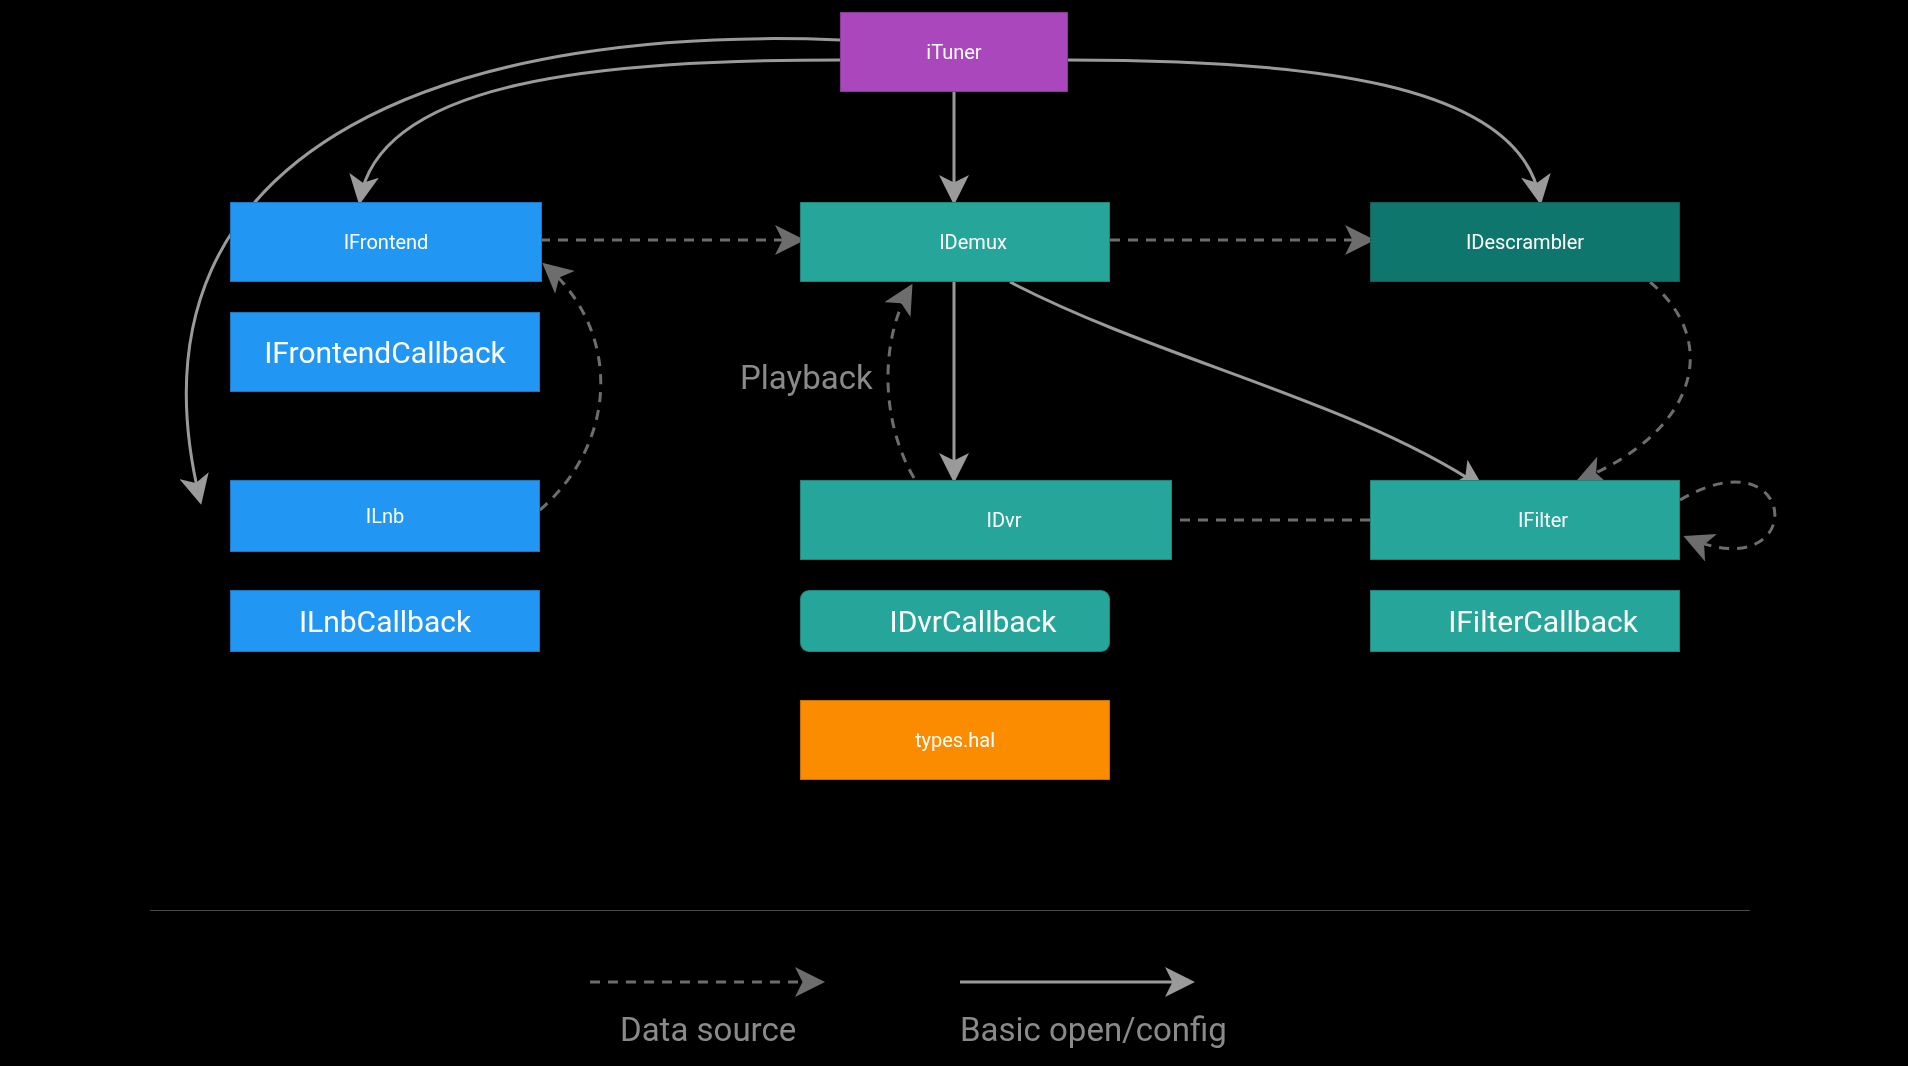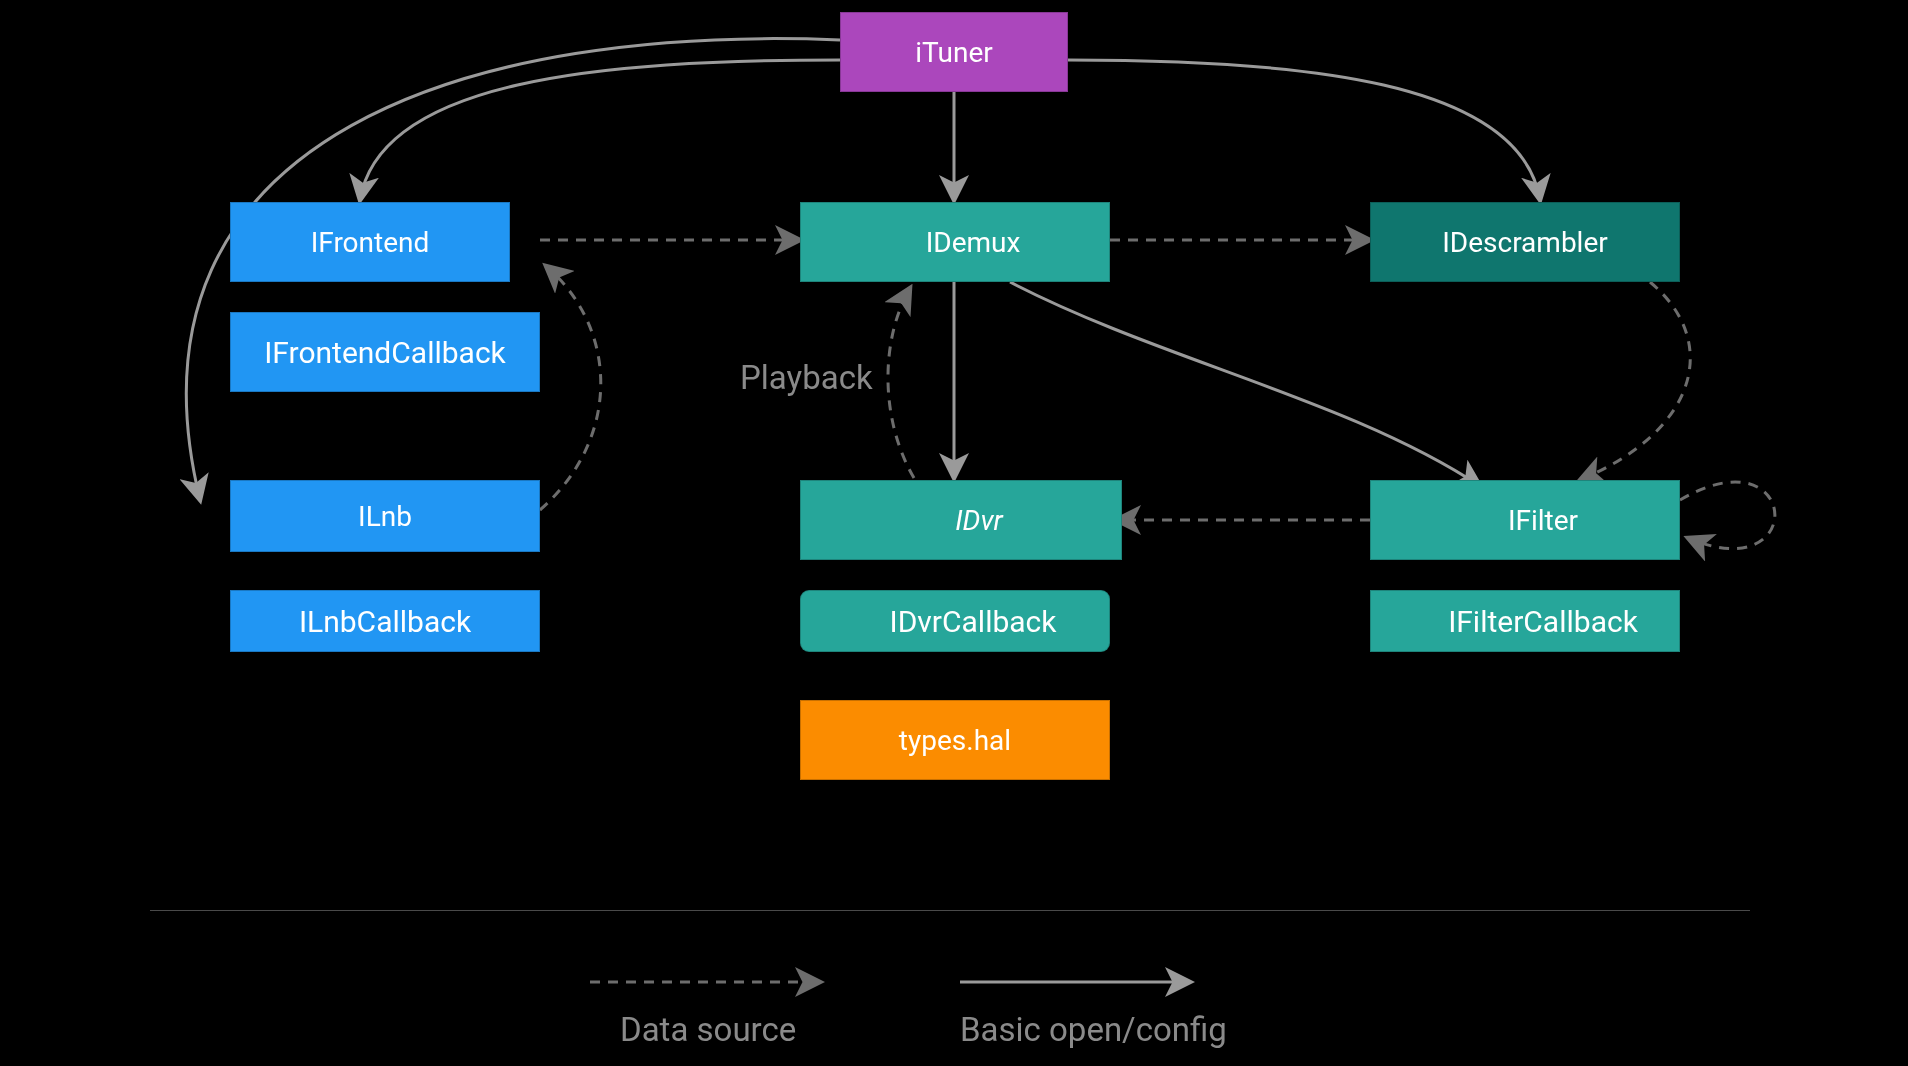--- a/index.html
+++ b/index.html
@@ -15,21 +15,21 @@
   .canvas {
     position: relative;
     width: 1908px;
     height: 1066px;
   }
   .box {
     position: absolute;
     display: flex;
     align-items: center;
     justify-content: center;
-    font-size: 28px;
+    font-size: 20px;
     font-weight: 400;
     box-sizing: border-box;
     border: 1px solid rgba(0,0,0,0.2);
   }
   .purple { background: #ab47bc; color: #fff; }
   .blue   { background: #2196f3; color: #fff; }
   .green  { background: #26a69a; color: #fff; padding-left: 36px; }
   .red    { background: #0f766e; color: #fff; }
   .orange { background: #fb8c00; color: #fff; }
   .kicker { font-size: 30px; }
@@ -91,31 +91,31 @@
     <path d="M 1650 282 C 1720 340, 1700 430, 1580 480" stroke="#6d6d6d" stroke-width="3" stroke-dasharray="10 8" fill="none" marker-end="url(#arr-dash)"></path>
 
     <path d="M 1680 500 C 1800 430, 1810 590, 1688 538" stroke="#6d6d6d" stroke-width="3" stroke-dasharray="10 8" fill="none" marker-end="url(#arr-dash)"></path>
 
     <path d="M 590 982 L 820 982" stroke="#6d6d6d" stroke-width="3" stroke-dasharray="10 8" fill="none" marker-end="url(#arr-dash)"></path>
     <path d="M 960 982 L 1190 982" stroke="#9a9a9a" stroke-width="3" fill="none" marker-end="url(#arr-solid)"></path>
   </svg>
 
   <div class="box purple" style="left:840px; top:12px; width:228px; height:80px;">iTuner</div>
 
-  <div class="box blue" style="left:230px; top:202px; width:280px; height:80px;text-align:center;">IFrontend</div>
+  <div class="box blue" style="left:230px; top:202px; width:312px; height:80px;text-align:center;">IFrontend</div>
   <div class="box blue kicker" style="left:230px; top:312px; width:310px; height:80px;">IFrontendCallback</div>
 
   <div class="box green" style="left:800px; top:202px; width:310px; height:80px;">IDemux</div>
 
   <div class="box red" style="left:1370px; top:202px; width:310px; height:80px;">IDescrambler</div>
 
   <div class="box blue" style="left:230px; top:480px; width:310px; height:72px;">ILnb</div>
   <div class="box blue kicker" style="left:230px; top:590px; width:310px; height:62px;">ILnbCallback</div>
 
-  <div class="box green" style="left:800px; top:480px; width:322px; height:80px;font-style:italic;">IDvr</div>
+  <div class="box green" style="left:800px; top:480px; width:372px; height:80px;">IDvr</div>
   <div class="box green kicker" style="left:800px; top:590px; width:310px; height:62px;border-radius:9px;">IDvrCallback</div>
 
   <div class="box green" style="left:1370px; top:480px; width:310px; height:80px;">IFilter</div>
   <div class="box green kicker" style="left:1370px; top:590px; width:310px; height:62px;">IFilterCallback</div>
 
   <div class="box orange" style="left:800px; top:700px; width:310px; height:80px;">types.hal</div>
 
   <div class="label" style="left:740px; top:358px;">Playback</div>
 
   <div class="legend-line" style="left:150px; top:910px; width:1600px;"></div>

